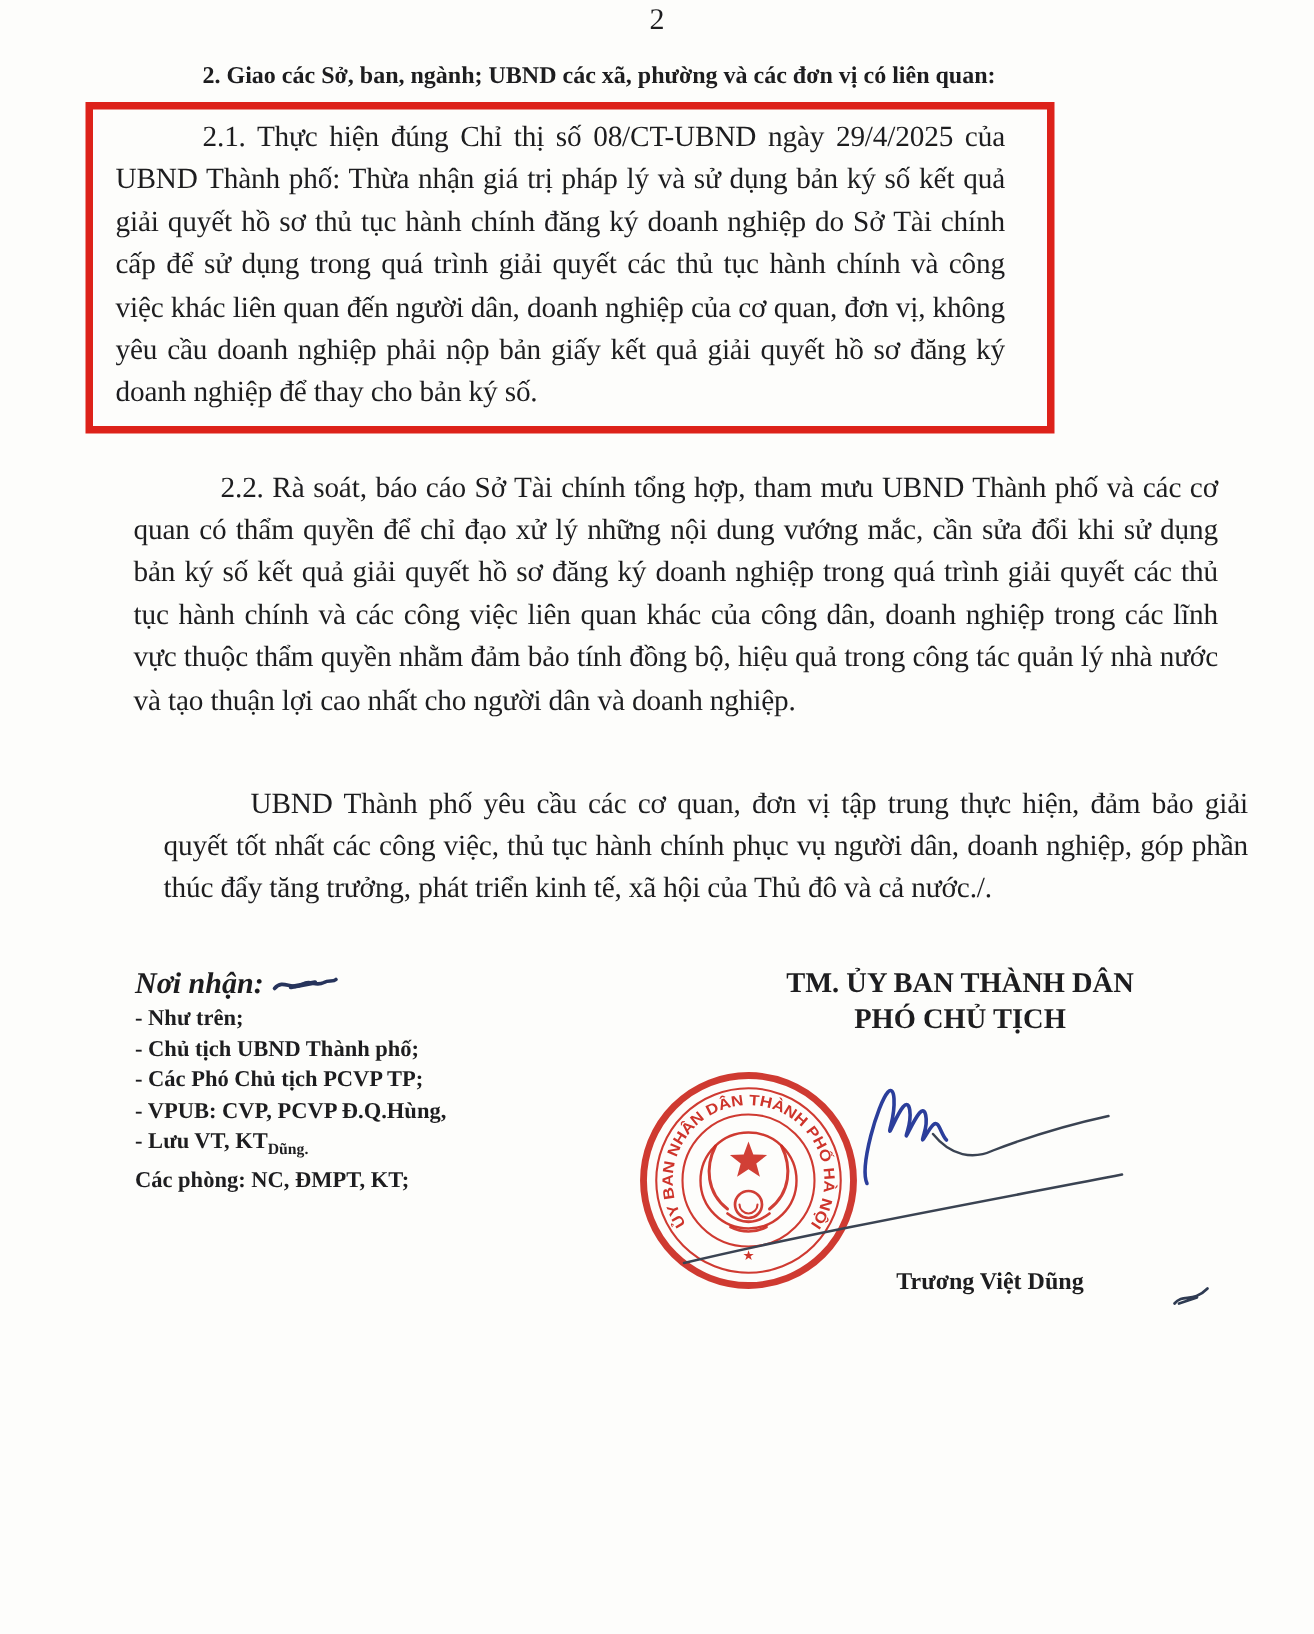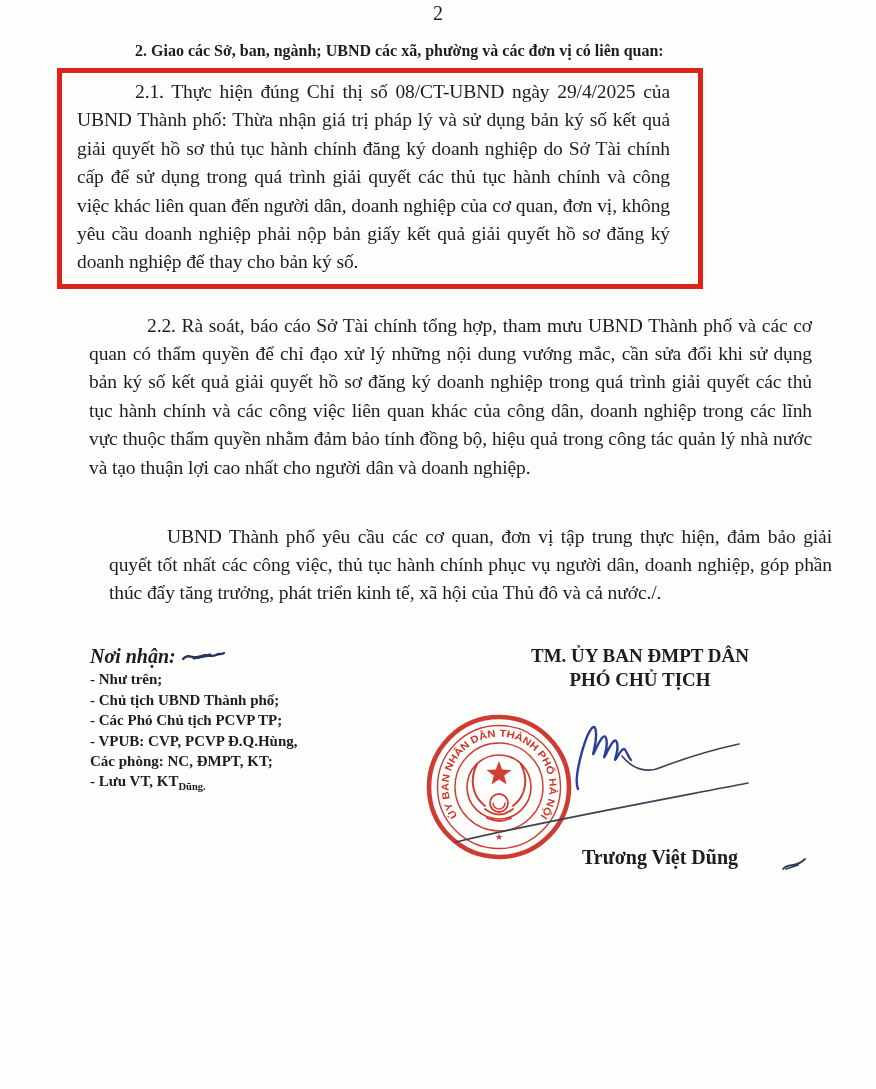--- a/index.html
+++ b/index.html
@@ -16,21 +16,21 @@
     letter-spacing:-0.1px;
   }
   .p22{position:absolute;left:77px;top:292px;width:723px;margin-left:12px;}
   .pclose{position:absolute;left:77px;top:503px;width:723px;margin-left:32px;}
   .recipients{position:absolute;left:90px;top:646px;font-size:15px;font-weight:bold;line-height:20.4px;}
   .recipients .label{font-size:20px;font-style:italic;display:flex;align-items:center;gap:4px;margin-bottom:3px;}
   .sub{font-size:10.5px;vertical-align:sub;}
   .signblock{position:absolute;left:455px;top:644px;width:370px;text-align:center;font-weight:bold;font-size:19px;line-height:23.5px;}
   .seal{position:absolute;left:424px;top:712px;width:150px;height:150px;}
   .sig{position:absolute;left:450px;top:716px;width:310px;height:140px;}
-  .signer{position:absolute;left:520px;top:846px;width:280px;text-align:center;font-weight:bold;font-size:20px;}
+  .signer{position:absolute;left:520px;top:846px;width:280px;text-align:center;font-weight:bold;font-size:16px;}
   .flourish{position:absolute;left:780px;top:856px;width:28px;height:16px;}
   svg{display:block;}
 </style>
 </head>
 <body>
 
 <div class="doc">
 
   <div class="pageno">2</div>
 
@@ -49,28 +49,28 @@
       <span>Nơi nhận:</span>
       <svg width="46" height="16" viewBox="0 0 46 16">
         <path d="M3,11 C9,4 14,13 22,8 C27,5 30,10 36,7 C39,5 42,7 44,5" fill="none" stroke="#27345c" stroke-width="2.4" stroke-linecap="round"></path>
         <path d="M14,10 L30,7" stroke="#27345c" stroke-width="3" stroke-linecap="round"></path>
       </svg>
     </div>
     <div>- Như trên;</div>
     <div>- Chủ tịch UBND Thành phố;</div>
     <div>- Các Phó Chủ tịch PCVP TP;</div>
     <div>- VPUB: CVP, PCVP Đ.Q.Hùng,</div>
-    <div>Các phòng: NC, ĐMPT, KT;</div>
     <div>
       <span>- Lưu VT, KT</span><span class="sub">Dũng.</span>
     </div>
+    <div>Các phòng: NC, ĐMPT, KT;</div>
   </div>
 
   <div class="signblock">
-    <div>TM. ỦY BAN ĐMPT DÂN</div>
+    <div>TM. ỦY BAN THÀNH DÂN</div>
     <div>PHÓ CHỦ TỊCH</div>
   </div>
 
   <svg class="seal" viewBox="0 0 150 150">
     <g fill="none" stroke="#cc2a20" opacity="0.92">
       <circle cx="75" cy="75" r="70" stroke-width="4.6"></circle>
       <circle cx="75" cy="75" r="61.5" stroke-width="1.4"></circle>
       <circle cx="75" cy="75" r="44" stroke-width="1.4"></circle>
       <circle cx="75" cy="75" r="32" stroke-width="1.6"></circle>
     </g>

